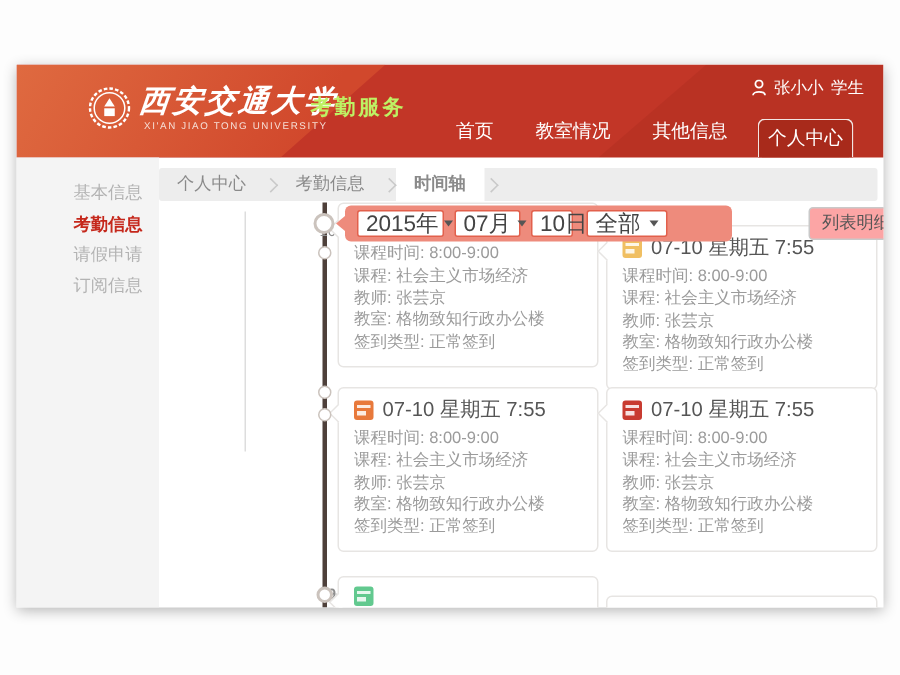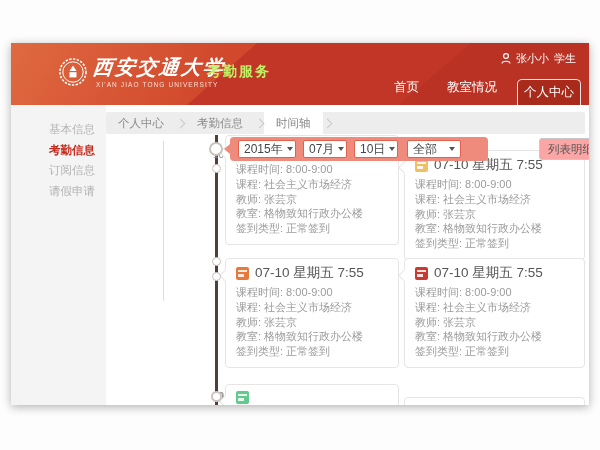--- a/index.html
+++ b/index.html
@@ -17,36 +17,36 @@
   .logo { position:absolute; left:47px; top:14px; width:30px; height:30px; }
   .cn-name { position:absolute; left:82px; top:11px; font-size:20px; color:#fff; font-style:italic;
              font-weight:bold; letter-spacing:2px; transform:skewX(-6deg);
              font-family:"DejaVu Serif", serif; white-space:nowrap; }
   .en-name { position:absolute; left:85px; top:38px; font-size:6.5px; color:#f6ded6;
              letter-spacing:1.1px; white-space:nowrap; }
   .svc-name { position:absolute; left:196px; top:20px; font-size:14px; font-weight:bold;
               color:#bef264; letter-spacing:2px; white-space:nowrap; }
   .user { position:absolute; right:13px; top:8px; color:#fff; font-size:11px;
           display:flex; gap:5px; align-items:center; }
-  .nav { position:absolute; right:8px; bottom:0; display:flex; align-items:flex-end; }
+  .nav { position:absolute; right:20px; bottom:0; display:flex; align-items:flex-end; }
   .nav-item { color:#fff; font-size:12.5px; padding:0 14px 9px; white-space:nowrap; cursor:default; }
   .nav-tab { width:64px; height:26px; line-height:25px; text-align:center; background:#a82a1b;
              border:1px solid #f2e6e3; border-bottom:none; border-radius:5px 5px 0 0;
              font-size:12.5px; color:#fff; margin-left:6px; white-space:nowrap; }
 
   
   .sidebar { position:absolute; left:0; top:62px; width:95px; height:300px; background:#f4f4f4; padding-top:14px; }
   .side-item { padding-left:38px; font-size:11.5px; color:#b3b3b3; height:20.5px; line-height:20.5px; white-space:nowrap; }
   .side-item.active { color:#c5281c; font-weight:bold; }
 
   
   .crumbs { position:absolute; left:95px; top:69px; width:479px; height:22px; background:#ededed;
             border-radius:2px; display:flex; align-items:center; font-size:11.5px; color:#8a8a8a; }
   .crumb { padding:0 12px; line-height:22px; white-space:nowrap; }
-  .crumb.active { background:#fff; }
+  .crumb.active { background:#fff;font-weight:bold; }
   .csep { width:7px; height:7px; border-top:1px solid #c9c9c9; border-right:1px solid #c9c9c9;
           transform:rotate(45deg); margin:0 1px; flex:none; }
 
   
   .tl-scale { position:absolute; left:85px; top:99px; width:45px; text-align:right; color:#9c9c9c; }
   .tl-scale .yr { font-size:13px; line-height:17px; }
   .tl-scale .mo { font-size:11.5px; line-height:17px; }
   .tick { position:relative; }
   .tick::after { content:""; display:inline-block; width:2px; height:9px; background:#d9473a;
                  margin-left:2px; vertical-align:-1px; }
@@ -81,25 +81,25 @@
   #card3 { left:393px; top:215px; width:181px; }
   #card4 { left:214px; top:341px; width:174px; min-height:60px; }
   #card5 { left:393px; top:354px; width:181px; min-height:40px; }
 
   
   .filterbar { position:absolute; left:219px; top:94px; width:258px; height:24px; background:#ee8b7c;
                border-radius:4px; display:flex; align-items:center; z-index:6; }
   .filterbar::before { content:""; position:absolute; left:-6px; top:7px; width:0; height:0;
                        border:5px solid transparent; border-right:6px solid #ee8b7c; border-left:none; }
   .dd { background:#fff; border:1px solid #e2604c; border-radius:2px; height:18px; display:flex;
-        align-items:center; justify-content:space-between; padding:0 5px; font-size:12px; color:#444;
+        align-items:center; justify-content:space-between; padding:0 5px; font-size:15px; color:#444;
         white-space:nowrap; cursor:default; }
   .dd-year  { width:58px; margin-left:8px; }
   .dd-month { width:44px; margin-left:7px; }
-  .dd-day   { width:44px; margin-left:7px; }
+  .dd-day   { width:28px; margin-left:7px; }
   .dd-cat   { width:54px; margin-left:9px; }
   .caret { width:0; height:0; border-left:3.5px solid transparent; border-right:3.5px solid transparent;
            border-top:4.5px solid #555; margin-left:4px; flex:none; }
   .listbtn { position:absolute; left:528px; top:95px; width:64px; height:22px; background:#fca5a5;
              border:1px solid #c9c9c9; border-radius:3px; font-size:11.5px; color:#555; text-align:center;
              line-height:20px; z-index:6; cursor:default; }
 </style>
 </head>
 <body>
 
@@ -121,29 +121,30 @@
       <svg width="10" height="11" viewBox="0 0 10 11">
         <circle cx="5" cy="3" r="2.4" fill="none" stroke="#fff" stroke-width="1.2"></circle>
         <path d="M1 10.5 C1 7.5 9 7.5 9 10.5" fill="none" stroke="#fff" stroke-width="1.2"></path>
       </svg>
       <span>张小小</span>
       <span>学生</span>
     </div>
     <div class="nav">
       <div class="nav-item">首页</div>
       <div class="nav-item">教室情况</div>
+      <div class="nav-item">其他信息</div>
       <div class="nav-tab">个人中心</div>
     </div>
   </div>
 
   <div class="sidebar">
     <div class="side-item">基本信息</div>
     <div class="side-item active">考勤信息</div>
+    <div class="side-item">请假申请</div>
     <div class="side-item">订阅信息</div>
-    <div class="side-item">请假申请</div>
   </div>
 
   <div class="crumbs">
     <div class="crumb">个人中心</div>
     <div class="csep"></div>
     <div class="crumb">考勤信息</div>
     <div class="csep"></div>
     <div class="crumb active">时间轴</div>
     <div class="csep"></div>
   </div>

